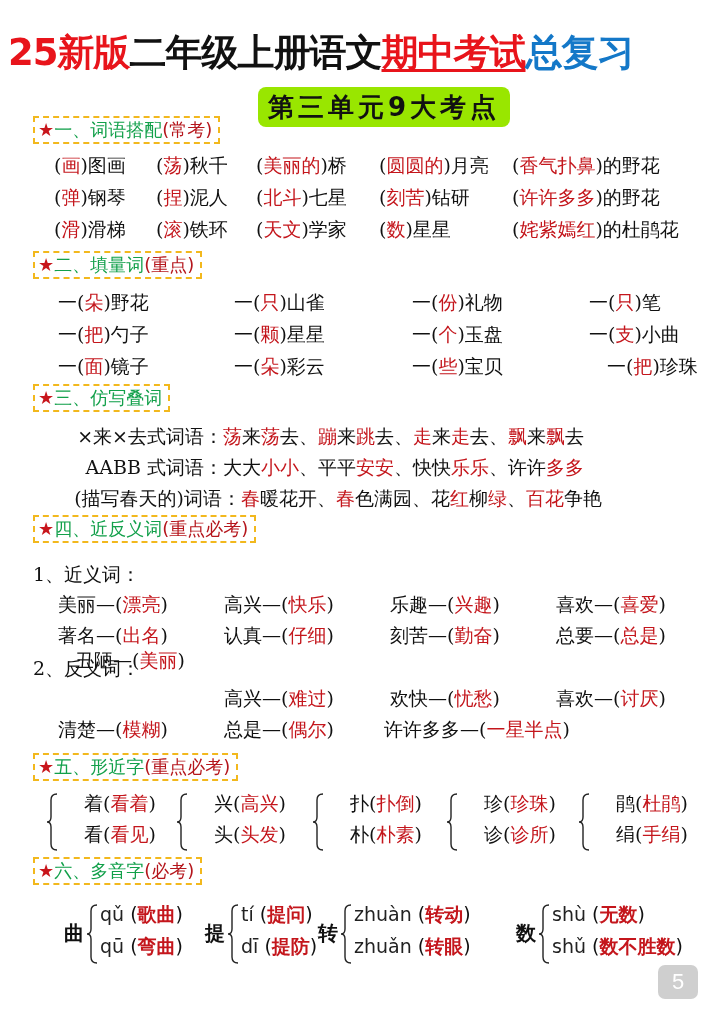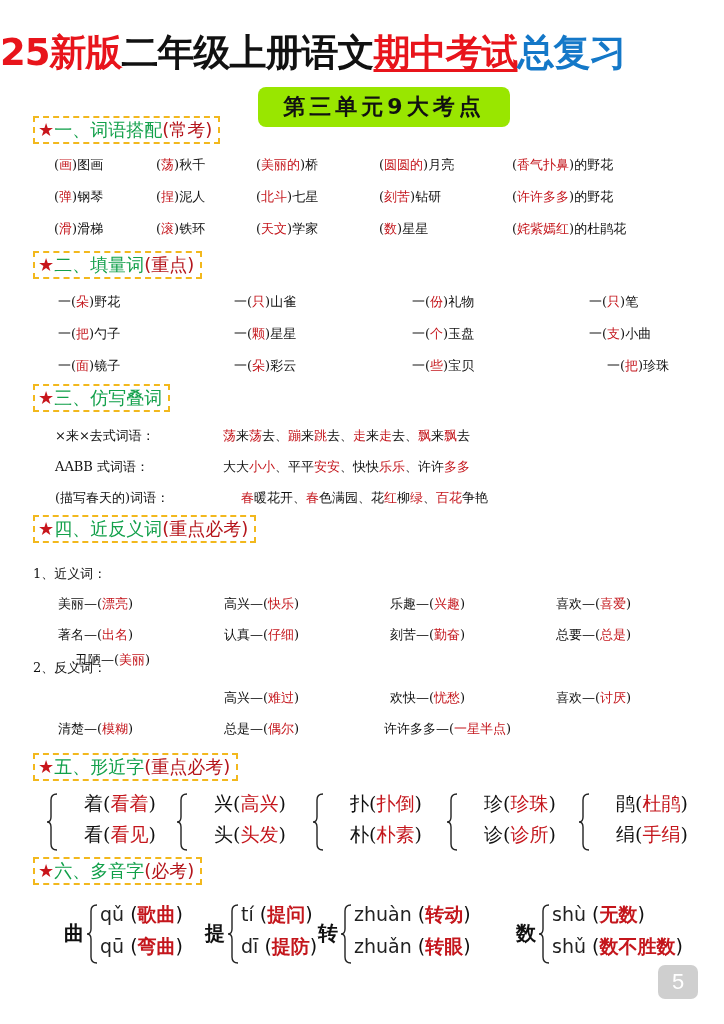--- a/index.html
+++ b/index.html
@@ -2,46 +2,46 @@
 <html><head>
 <meta charset="utf-8">
 <style>
   * { box-sizing: border-box; margin: 0; padding: 0; }
   html, body { width: 724px; height: 1024px; background: #ffffff; overflow: hidden; }
   body { position: relative; font-family: "DejaVu Serif", "Liberation Serif", serif; color: #111; }
 
   .title {
     position: absolute; left: 0; top: 28px; width: 588px; text-align: center;
     font-family: "DejaVu Sans", "Liberation Sans", sans-serif;
-    font-size: 37px; font-weight: bold; letter-spacing: -1px; white-space: nowrap;
+    font-size: 37px; font-weight: bold; letter-spacing: -1px; white-space: nowrap; padding-left: 8px;
   }
   .title .t-red { color: #e8141b; }
   .title .t-black { color: #111; }
   .title .t-under { color: #e8141b; text-decoration: underline; text-decoration-color: #e8141b; text-underline-offset: 4px; }
   .title .t-blue { color: #1478c8; }
 
   .subtitle {
     position: absolute; left: 258px; top: 87px; width: 252px; height: 40px;
     background: #99e600; border-radius: 8px;
     font-family: "DejaVu Sans", "Liberation Sans", sans-serif;
-    font-size: 22px; font-weight: bold; color: #111; text-align: center; line-height: 40px;
+    font-size: 26px; font-weight: bold; color: #111; text-align: center; line-height: 40px;
     letter-spacing: 4px;
   }
 
   .sec-head {
     position: absolute; left: 33px; height: 28px;
     border: 2px dashed #f2b81d; padding: 0 6px 0 3px;
     font-family: "DejaVu Sans", "Liberation Sans", sans-serif;
     font-size: 18px; line-height: 24px; white-space: nowrap;
   }
   .sec-head .star { color: #c8151b; }
   .sec-head .green { color: #12a04a; }
   .sec-head .red { color: #b5161c; }
 
-  .row { position: absolute; font-size: 13px; white-space: nowrap; line-height: 24px; }
+  .row { position: absolute; font-size: 19px; white-space: nowrap; line-height: 24px; text-align: right; }
   .red { color: #c4161c; }
   .cell { position: absolute; white-space: nowrap; }
 
   .bracket-group { position: absolute; height: 60px; }
   .brace { position: absolute; left: 0; top: 0; width: 12px; height: 58px; }
   .bracket-group .line { position: absolute; left: 14px; font-size: 19px; white-space: nowrap; margin-left: 24px; }
 
   .poly { position: absolute; height: 64px; }
   .poly .ch { position: absolute; left: 0; top: 18px; font-size: 20px; font-weight: bold; font-family: "DejaVu Sans", sans-serif; }
   .poly .brace { left: 22px; top: 2px; height: 60px; }

